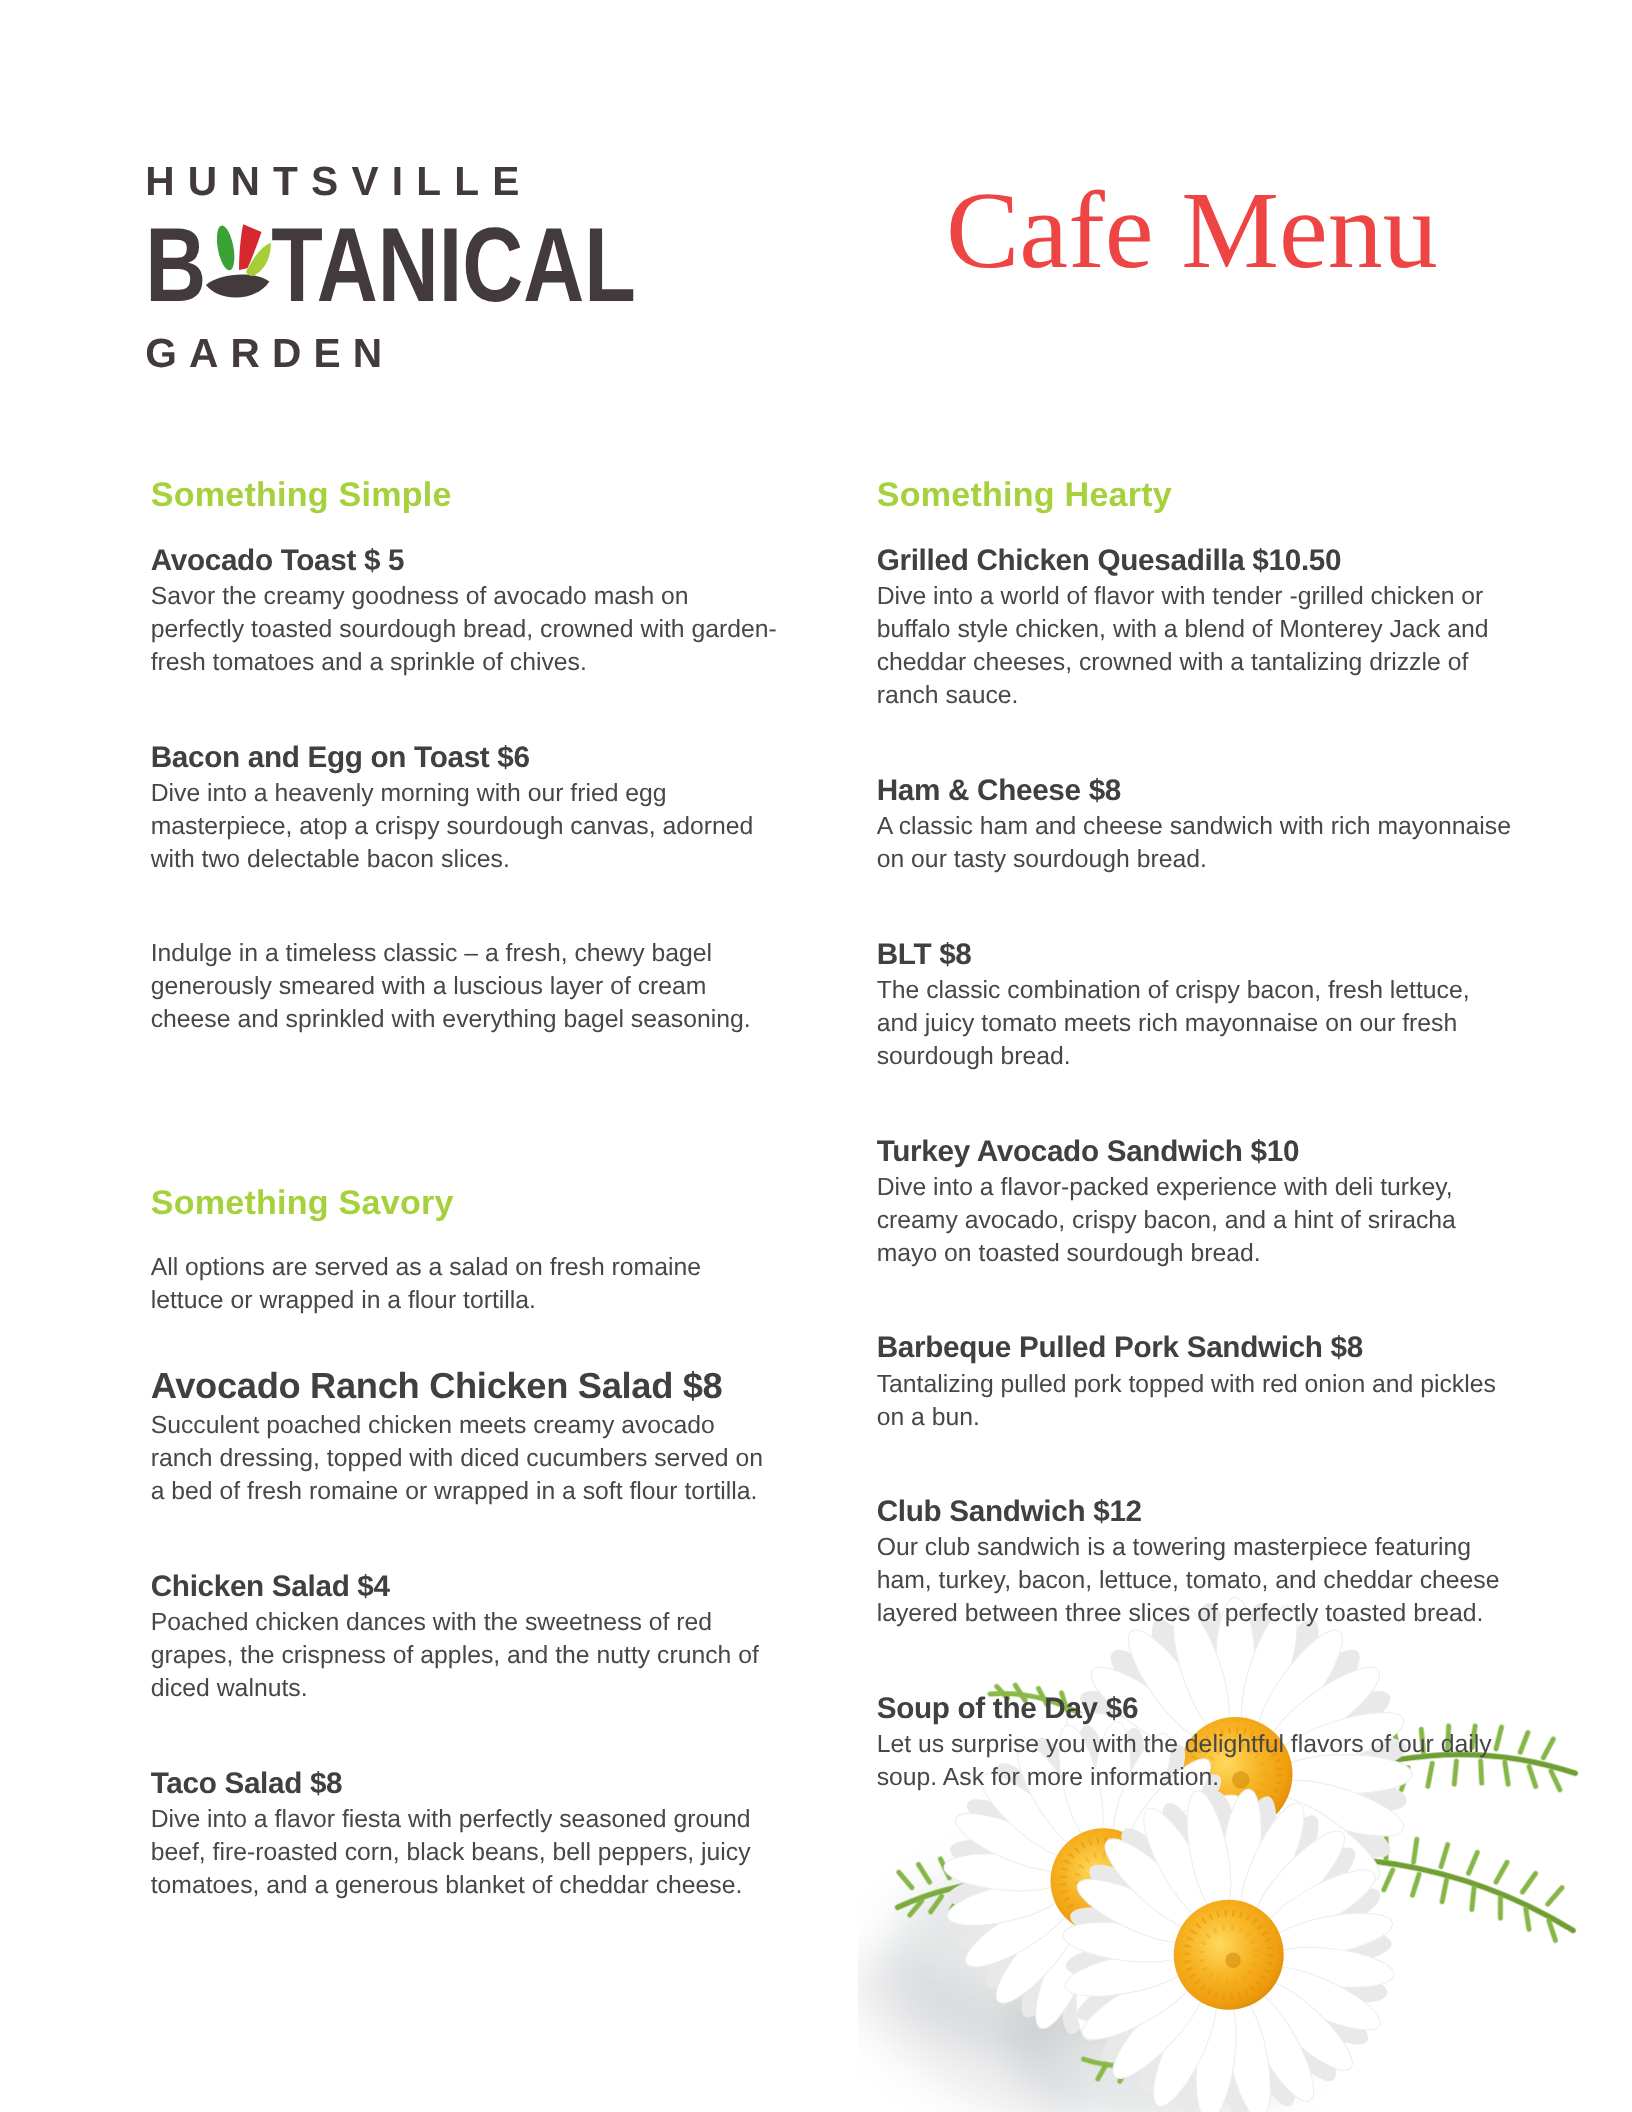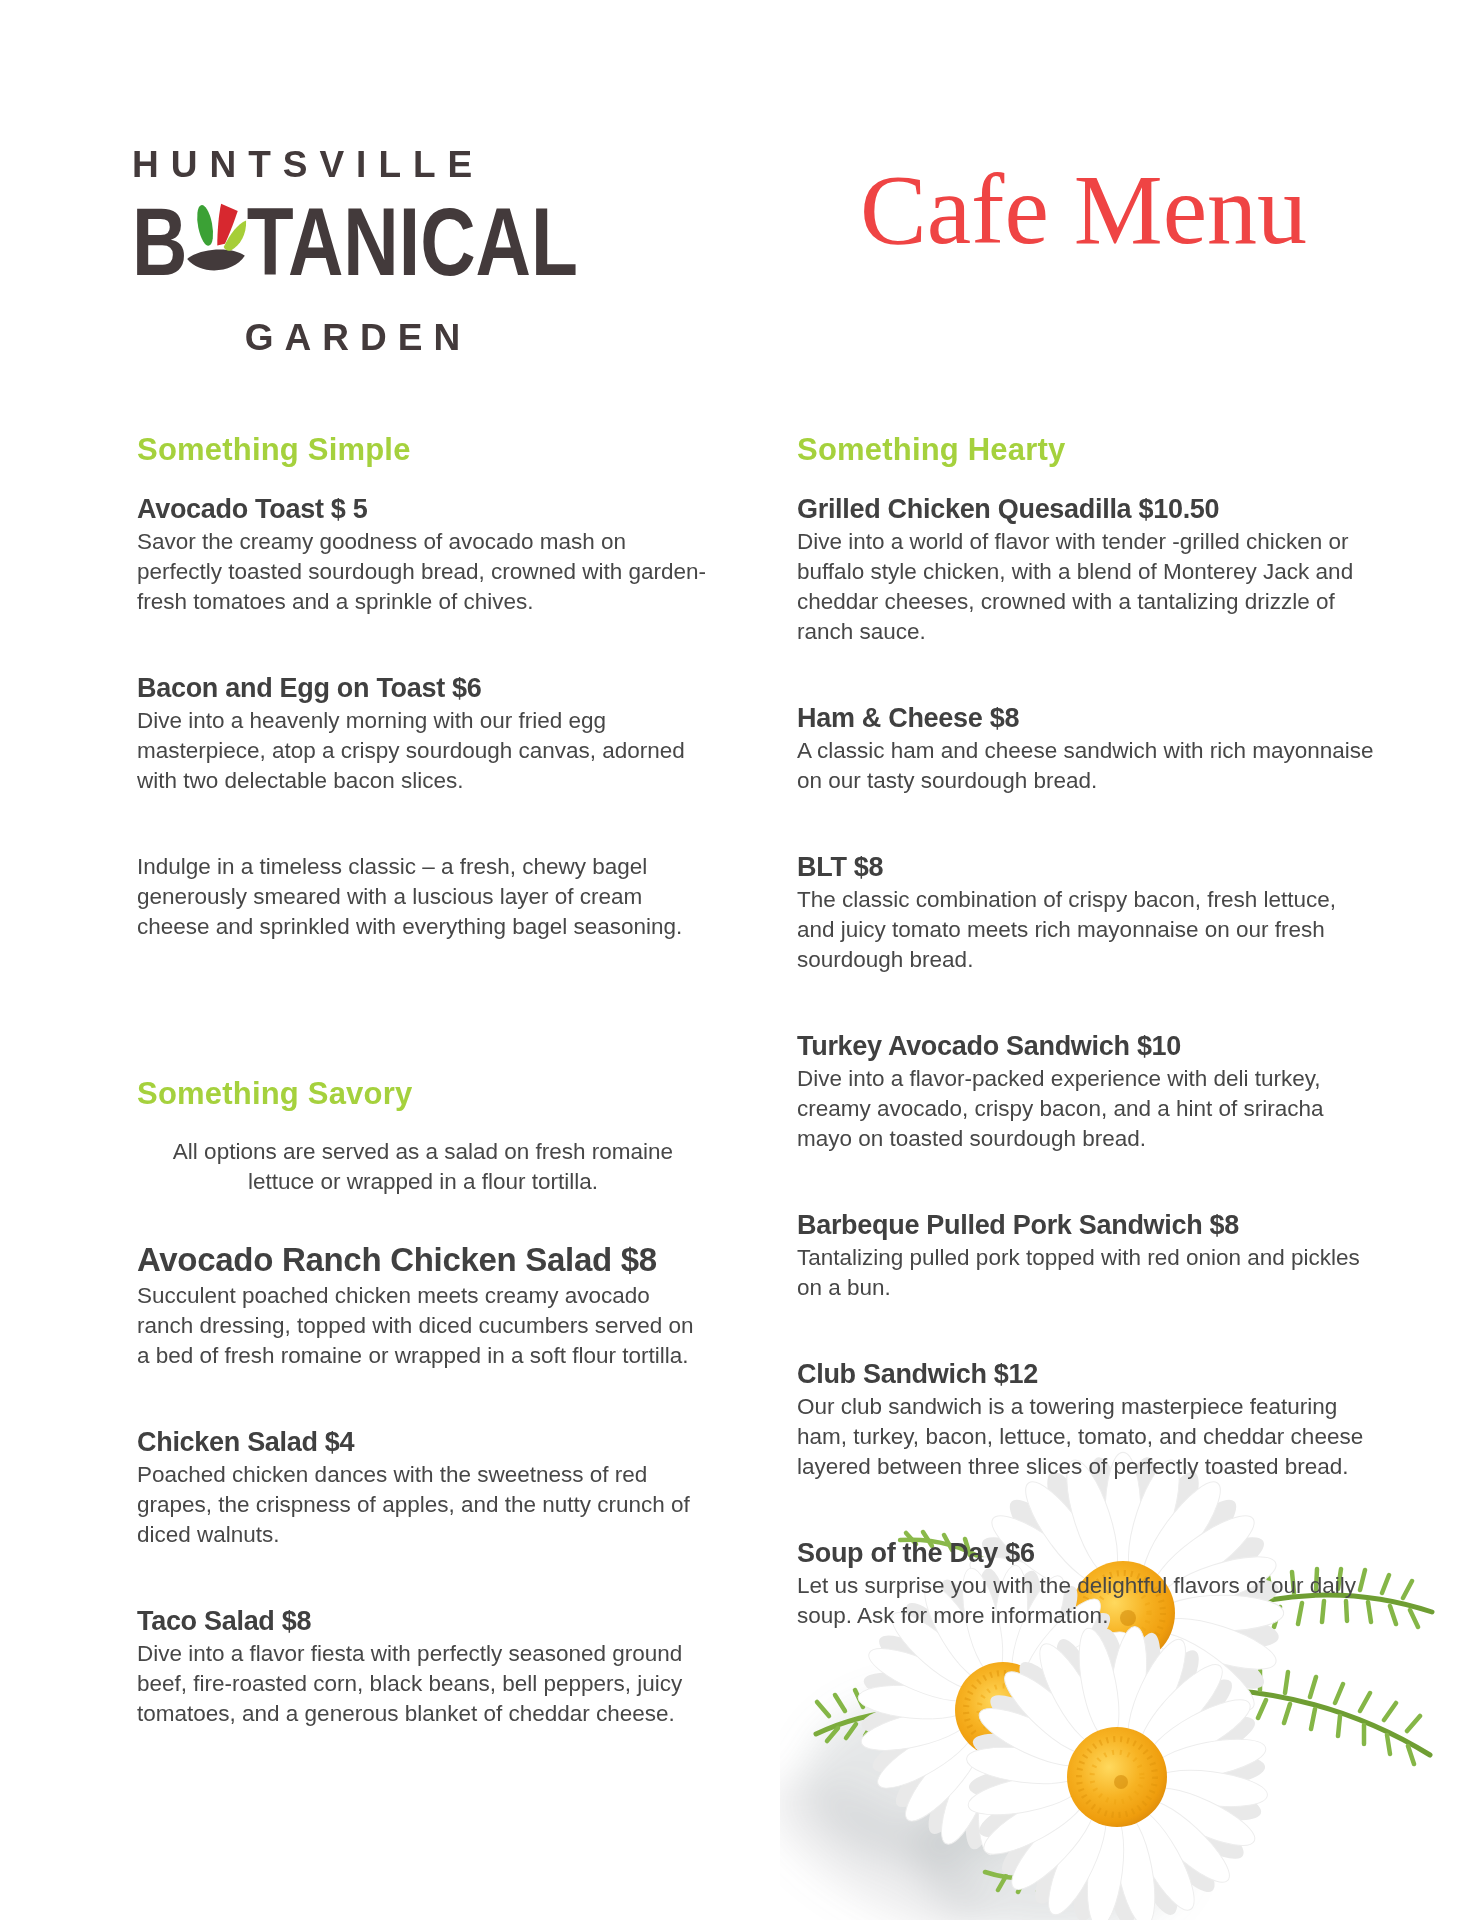--- a/index.html
+++ b/index.html
@@ -17,40 +17,40 @@
     font-size:37px;font-weight:700;letter-spacing:12px;line-height:1;
     color:#433a3b;white-space:nowrap;
   }
   .logo-line2{
     display:flex;align-items:center;margin-top:14px;
     font-size:96px;font-weight:700;line-height:.9;color:#433a3b;
     transform:scaleX(.8);transform-origin:left center;white-space:nowrap;
   }
   .logo-flower{width:80px;height:84px;margin:0 -2px 6px -4px;flex:0 0 auto;}
   .logo-line3{
-    margin-top:32px;font-size:37px;font-weight:700;letter-spacing:11px;
-    line-height:1;text-align:center;white-space:nowrap;
+    margin-top:16px;font-size:37px;font-weight:700;letter-spacing:11px;
+    line-height:1;text-align:left;white-space:nowrap;
   }
   .menu-title{
     position:absolute;left:860px;top:160px;margin:0;
     font-family:"Liberation Serif", serif;
     font-weight:400;font-size:100px;line-height:1;color:#ef4444;
     white-space:nowrap;z-index:2;
   }
   
   .col{position:absolute;top:432px;z-index:1;}
   .col-left{left:137px;width:572px;}
   .col-right{left:797px;width:582px;}
   .section-heading{
     margin:0 0 26px 0;font-size:31px;font-weight:700;line-height:1.15;
     color:#a5d13d;letter-spacing:.2px;
   }
   .menu-section + .menu-section{margin-top:134px;}
   .section-intro{
-    margin:0 0 44px 0;font-size:22.5px;line-height:30px;color:#474747;text-align:center;
+    margin:0 0 44px 0;font-size:22.5px;line-height:30px;color:#474747;
   }
   .item + .item{margin-top:56px;}
   .item-name{
     margin:0 0 2px 0;font-size:27px;font-weight:700;line-height:1.15;
     color:#404040;letter-spacing:-.3px;
   }
   .item.large .item-name{font-size:33px;}
   .item-desc{margin:0;font-size:22.5px;line-height:30px;color:#474747;}
   
   .daisies{position:absolute;left:780px;top:1400px;z-index:0;}

